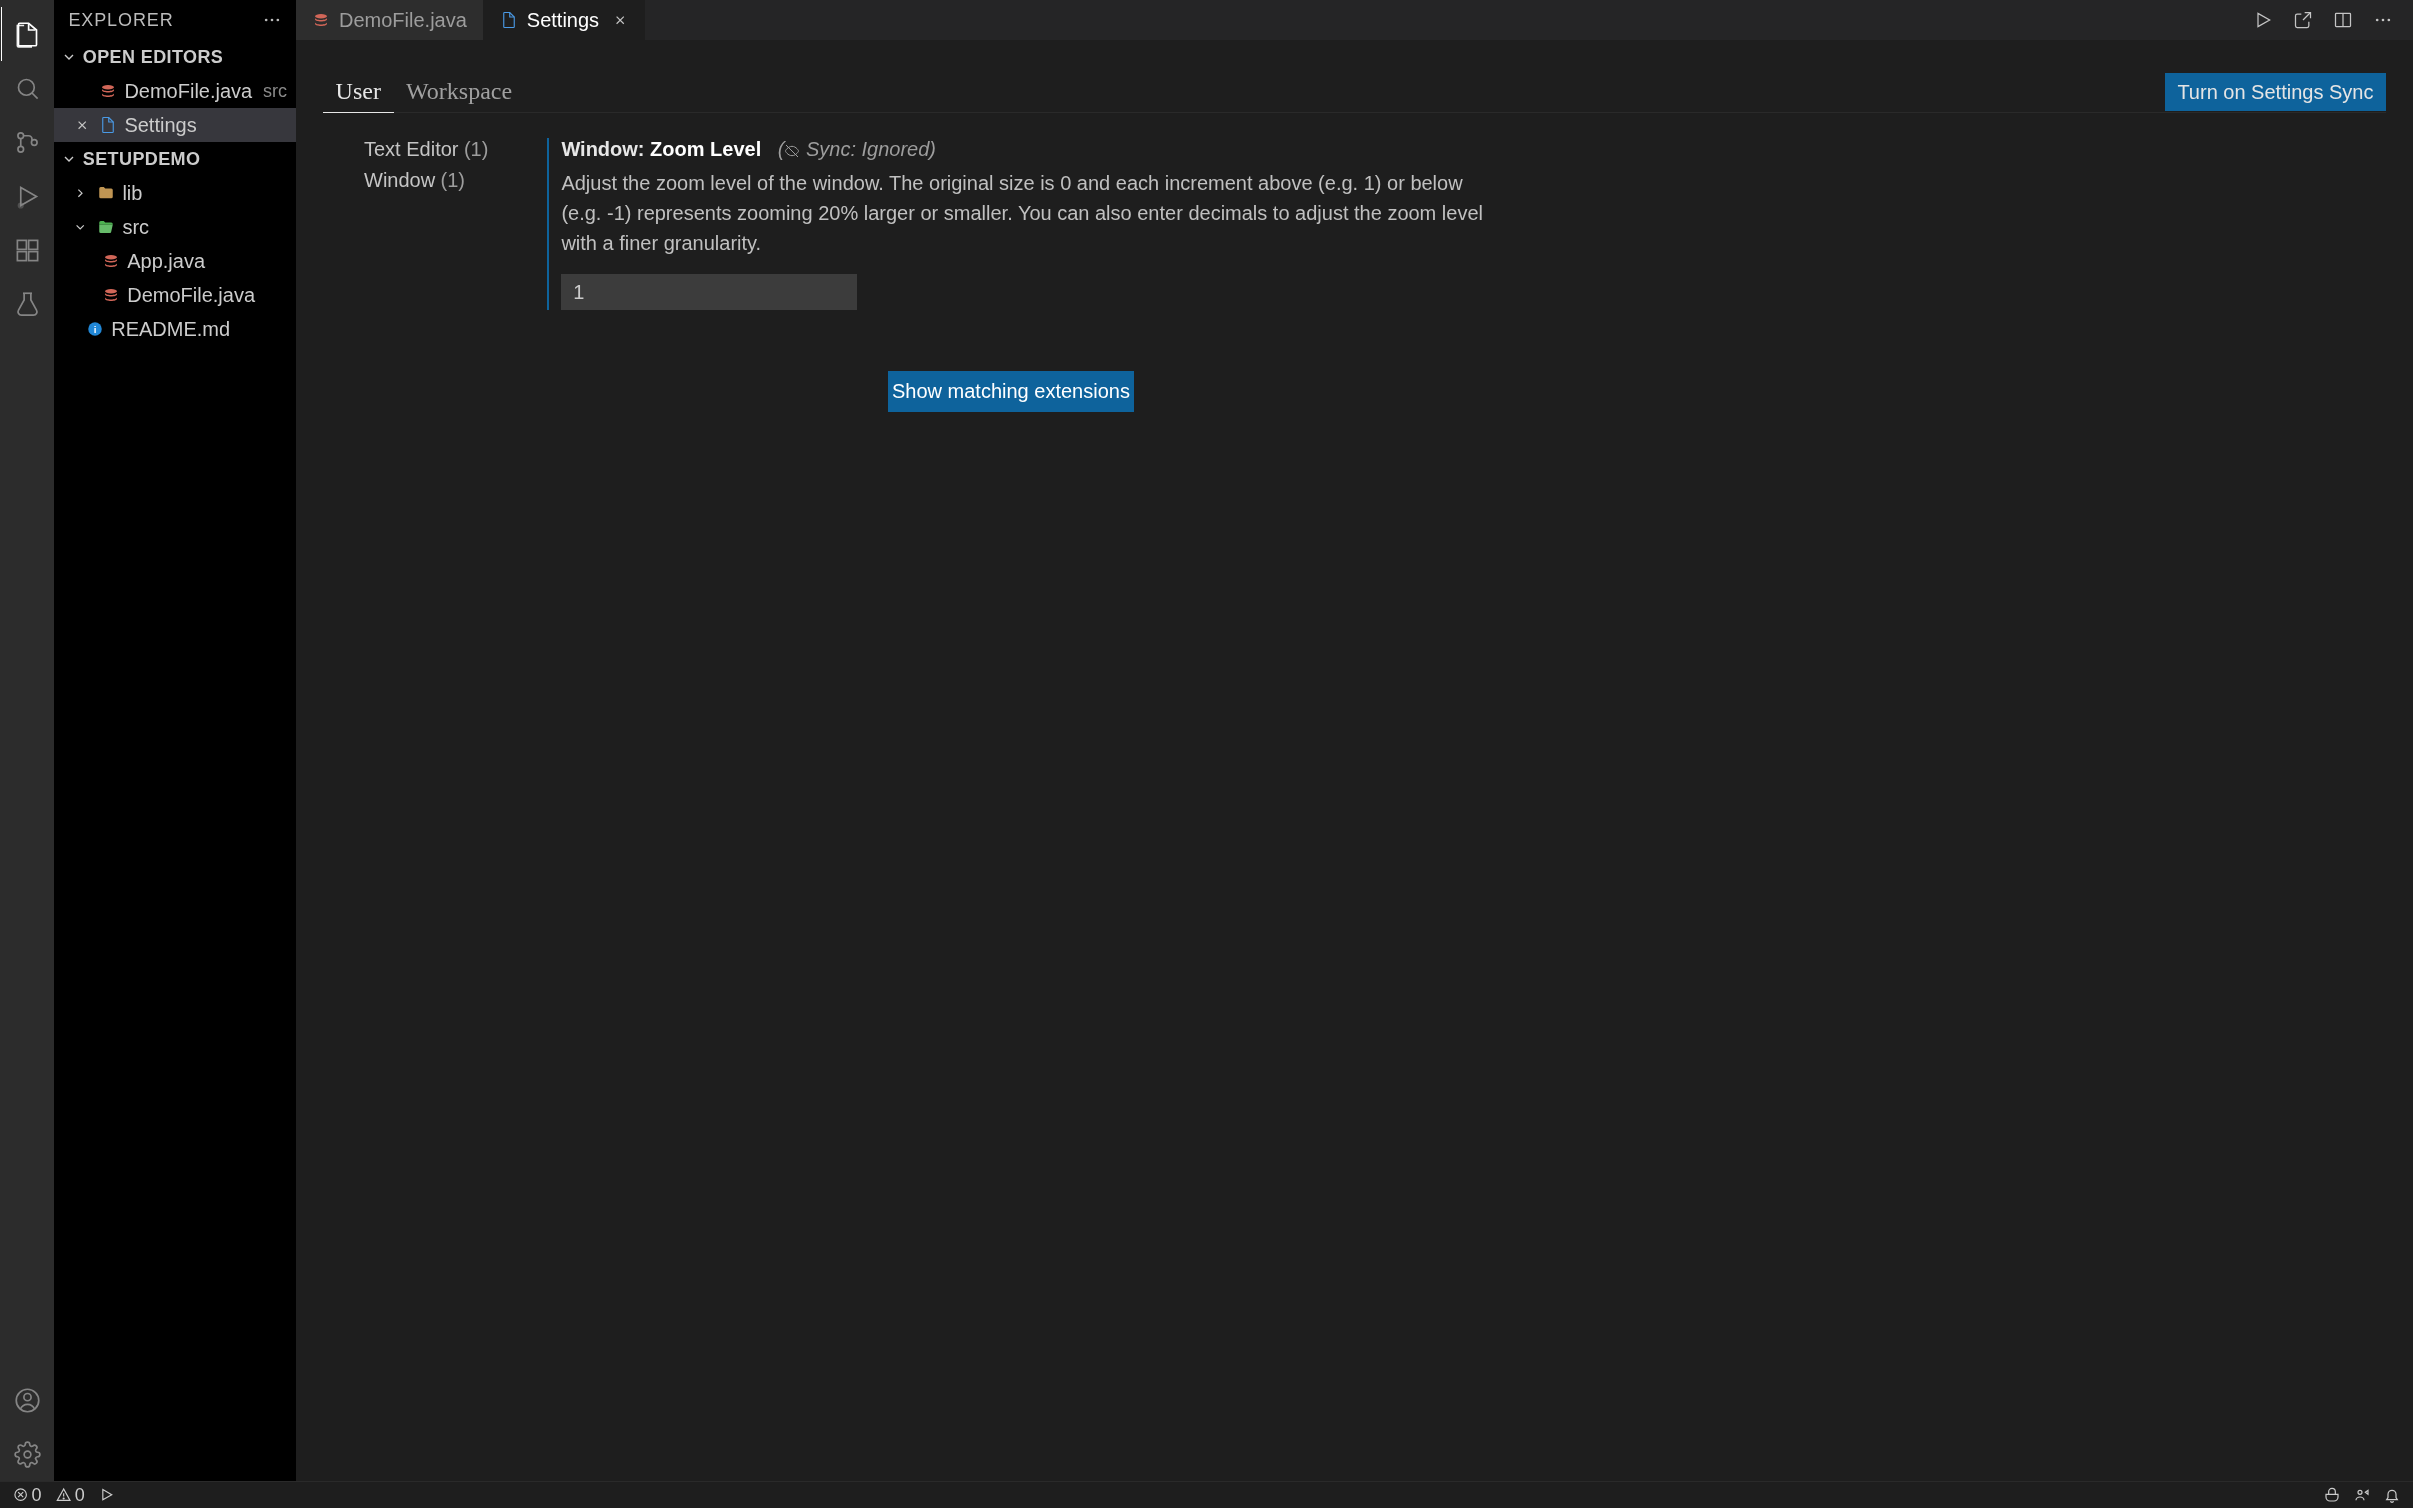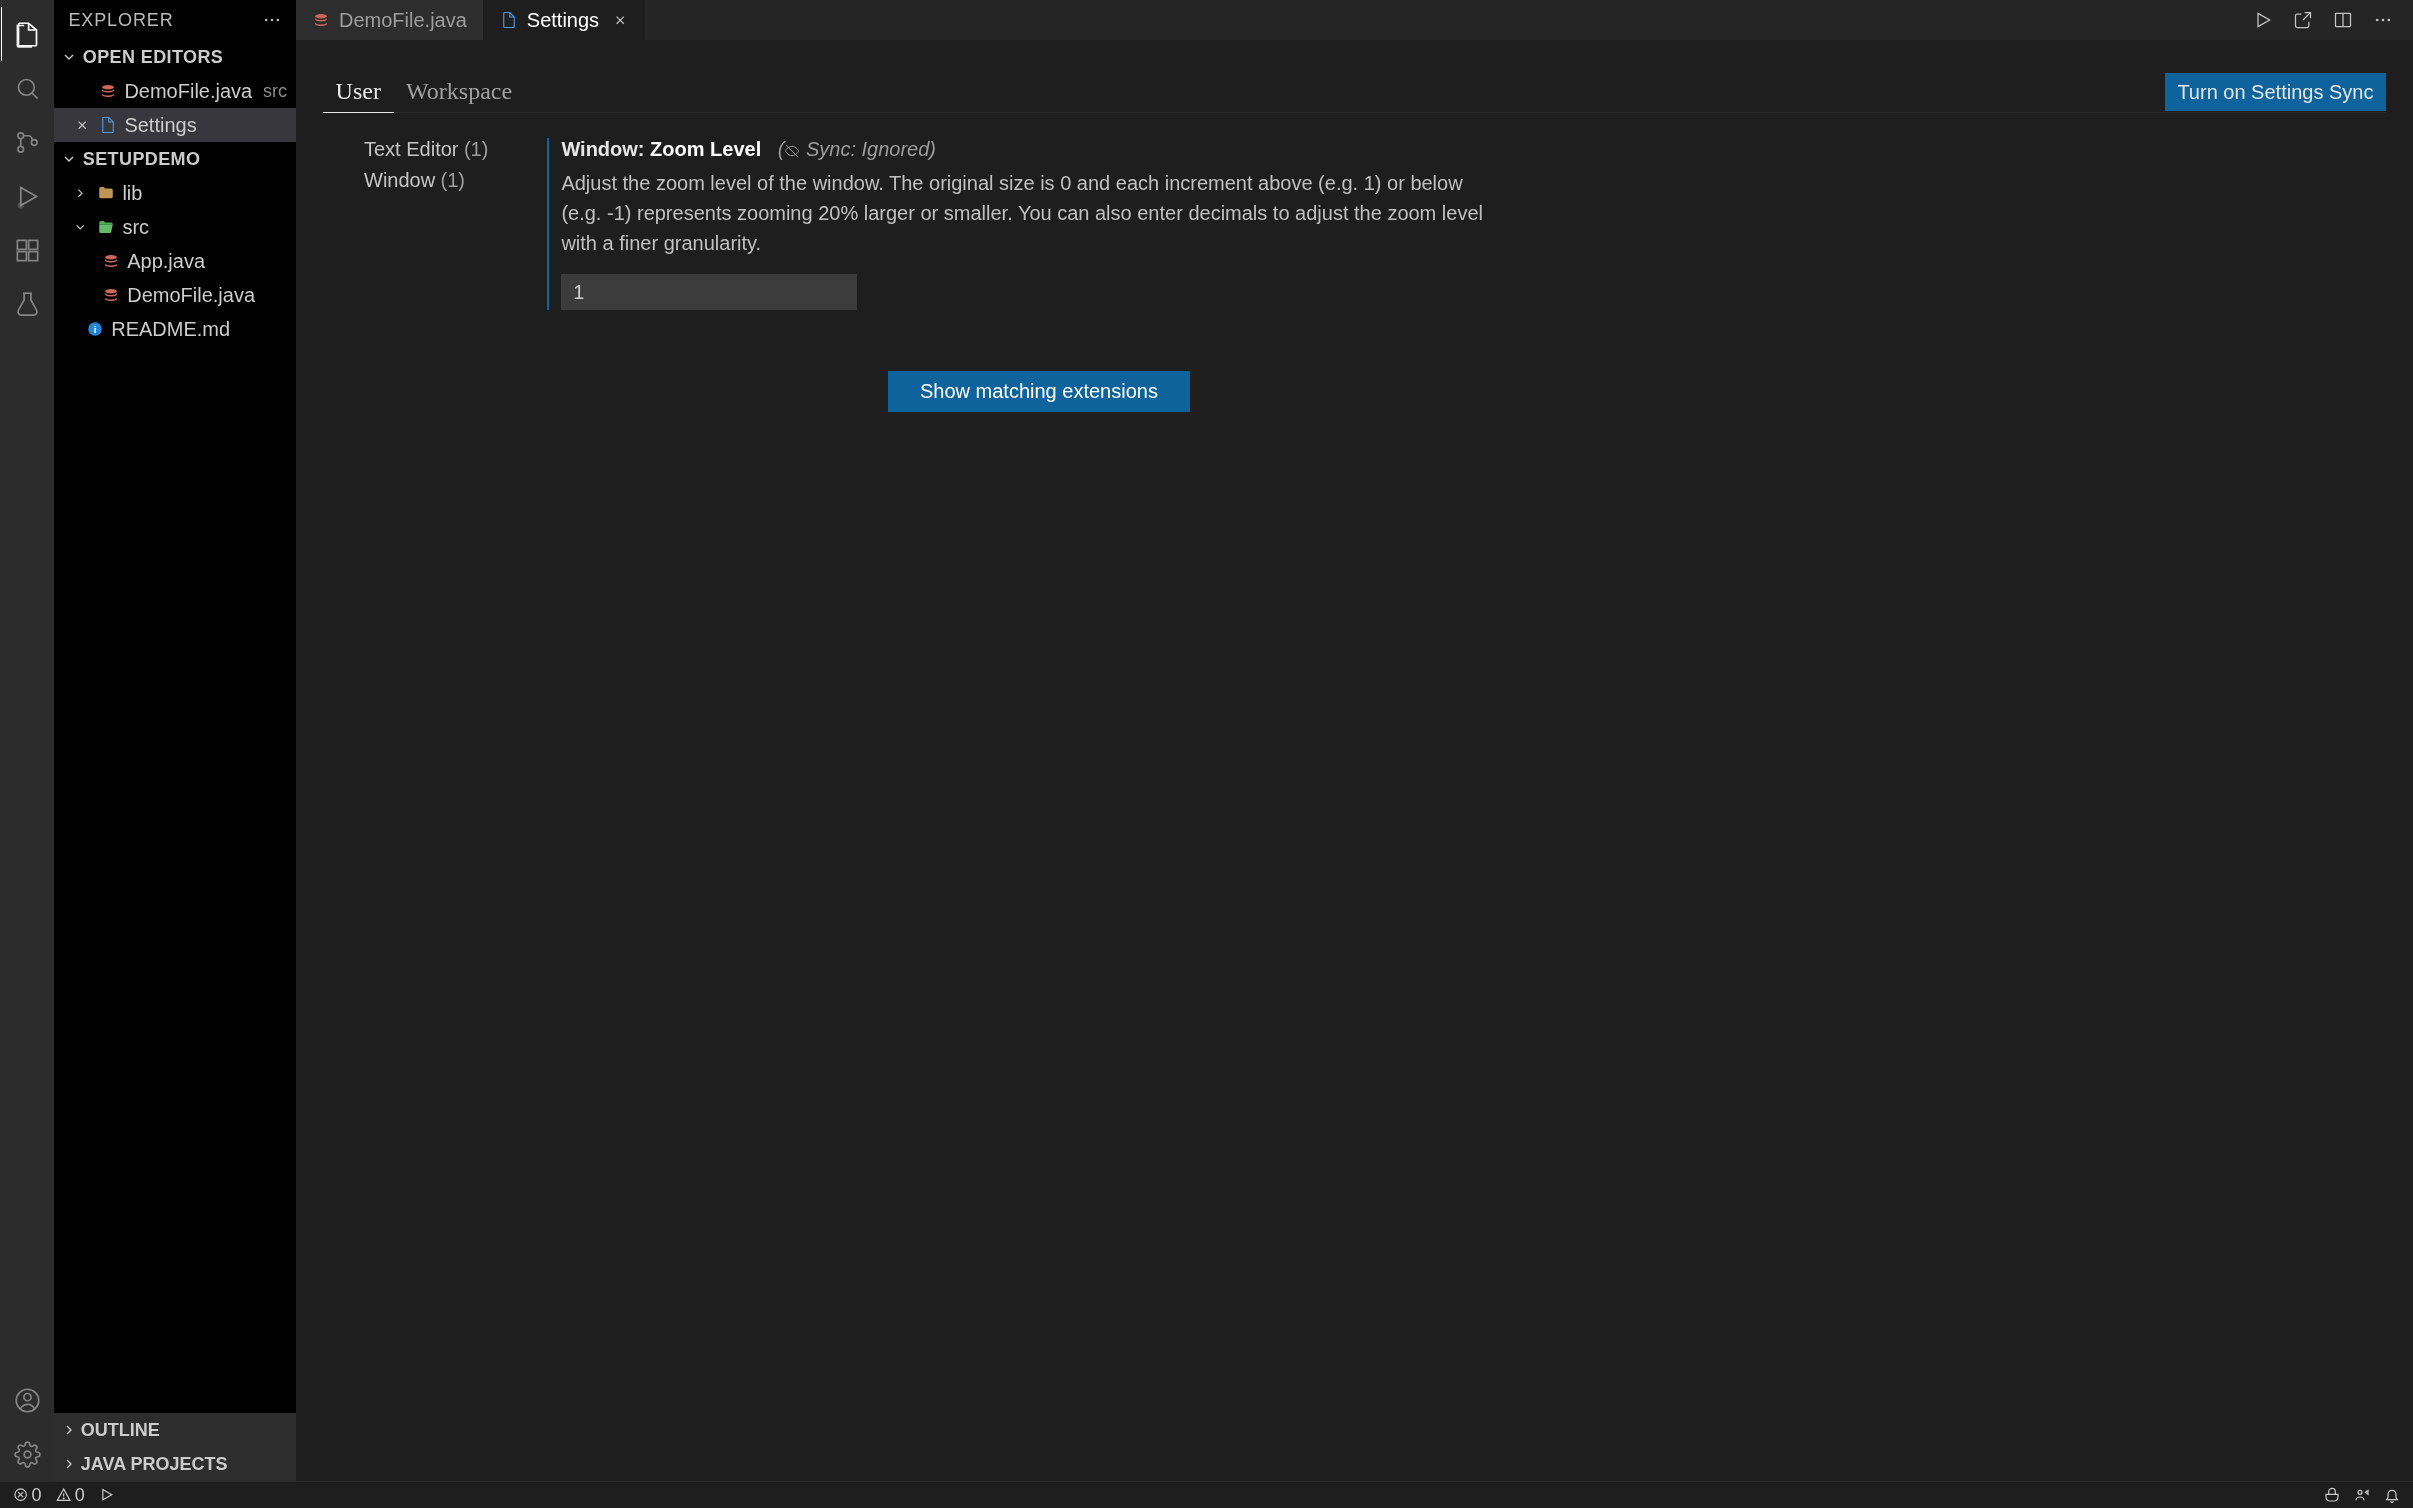--- a/index.html
+++ b/index.html
@@ -69,21 +69,21 @@
 .setting::before { content:""; position:absolute; left:0; top:3.6px; bottom:21.5px; width:1.8px; background:#0e639c; }
 .setting-title { font-size:20px; font-weight:700; color:#e7e7e7; margin-bottom:7.2px; }
 .setting-title .strong { color:#ffffff; }
 .sync-note { font-style:italic; font-weight:400; color:#9d9d9d; margin-left:5.4px; }
 .sync-note svg { vertical-align:-2.7px; }
 .setting-row { display:flex; align-items:center; gap:12.6px; }
 .checkbox { width:23px; height:23px; background:#3c3c3c; border:0.9px solid #6b6b6b; display:flex; align-items:center; justify-content:center; cursor:pointer; }
 .setting-desc { font-size:20px; color:#c0c0c0; line-height:1.5; max-width:934px; }
 .kbd { color:#d7ba7d; font-family:Menlo,Consolas,monospace; }
 .setting-input { margin-top:16px; width:296px; height:36px; background:#3c3c3c; border:0.9px solid #3c3c3c; color:#cccccc; font-size:20px; padding:0 10.8px; outline:none; }
-.show-ext { margin:7.2px 0 0 341px; background:#0e639c; color:#ffffff; border:none; font-size:20px; padding:9px 32px; cursor:pointer; }
+.show-ext { margin:7.2px 0 0 341px; background:#0e639c; color:#ffffff; border:none; font-size:20px; padding:9px 4px; cursor:pointer; }
 
 
 .status { height:27px; background:#1e1e1e; border-top:0.9px solid #2a2a2a; display:flex; align-items:center; font-size:18px; color:#cccccc; padding:0 12.6px; gap:14.4px; }
 .status .spacer { flex:1; }
 .status .sitem { display:flex; align-items:center; gap:3.6px; cursor:pointer; }
 
 svg { display:block; }
 </style>
 </head>
 <body>
@@ -257,38 +257,20 @@
               <svg width="18" height="18" viewBox="0 0 24 24" style="font-size:22px">
                 <circle cx="12" cy="12" r="9" fill="#2187d6"></circle>
                 <text x="12" y="17" text-anchor="middle" font-size="13" fill="#fff" font-family="serif" font-weight="bold">i</text>
               </svg>
             </span>
           <span class="label">README.md</span>
         </div>
       </div>
 
       <div style="flex:1"></div>
-      <div style="background:#2d2d2d">
-      <div class="collapsed-section">
-        <span class="chev">
-              <svg width="16" height="16" viewBox="0 0 24 24" fill="none" stroke="currentColor" stroke-width="2">
-                <path d="m9 6 6 6-6 6"></path>
-              </svg>
-            </span>
-        <span>OUTLINE</span>
-      </div>
-      <div class="collapsed-section">
-        <span class="chev">
-              <svg width="16" height="16" viewBox="0 0 24 24" fill="none" stroke="currentColor" stroke-width="2">
-                <path d="m9 6 6 6-6 6"></path>
-              </svg>
-            </span>
-        <span>JAVA PROJECTS</span>
-      </div>
-      </div>
     </div>
 
     <div class="editor">
       <div class="tabbar">
         <div class="tab">
           <span class="tabicon">
               <svg width="18" height="18" viewBox="0 0 24 24">
                 <path fill="#d16658" d="M4 17c0 2 4 3 8 3s8-1 8-3v-2c0 2-4 3-8 3s-8-1-8-3zM4 11c0 2 4 3 8 3s8-1 8-3V9c0 2-4 3-8 3s-8-1-8-3z"></path>
                 <ellipse cx="12" cy="7" rx="8" ry="3" fill="#d16658"></ellipse>
               </svg>

